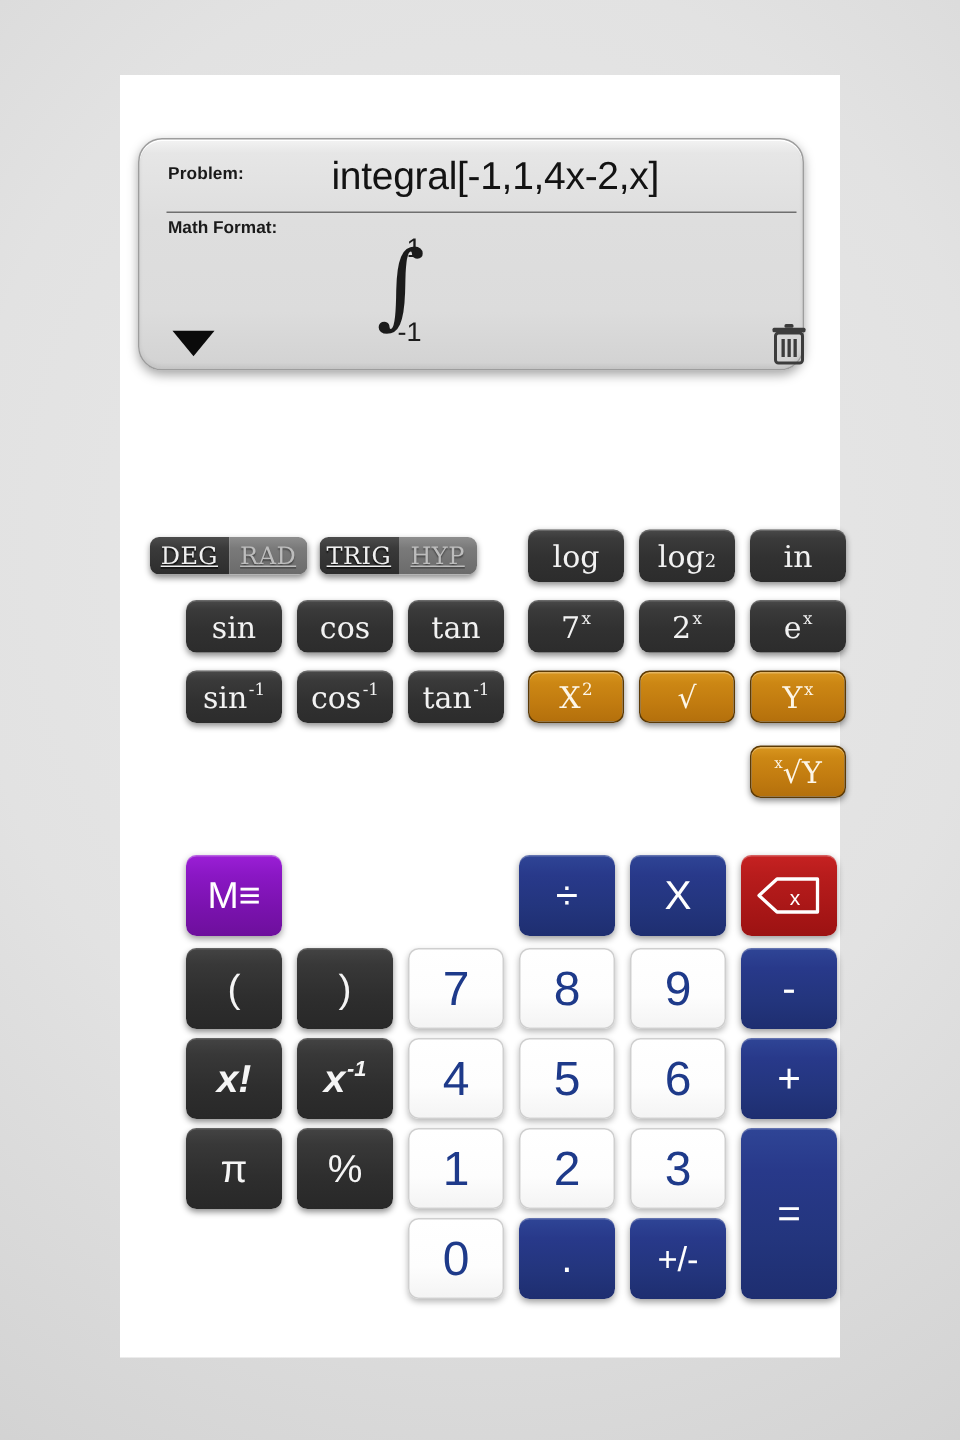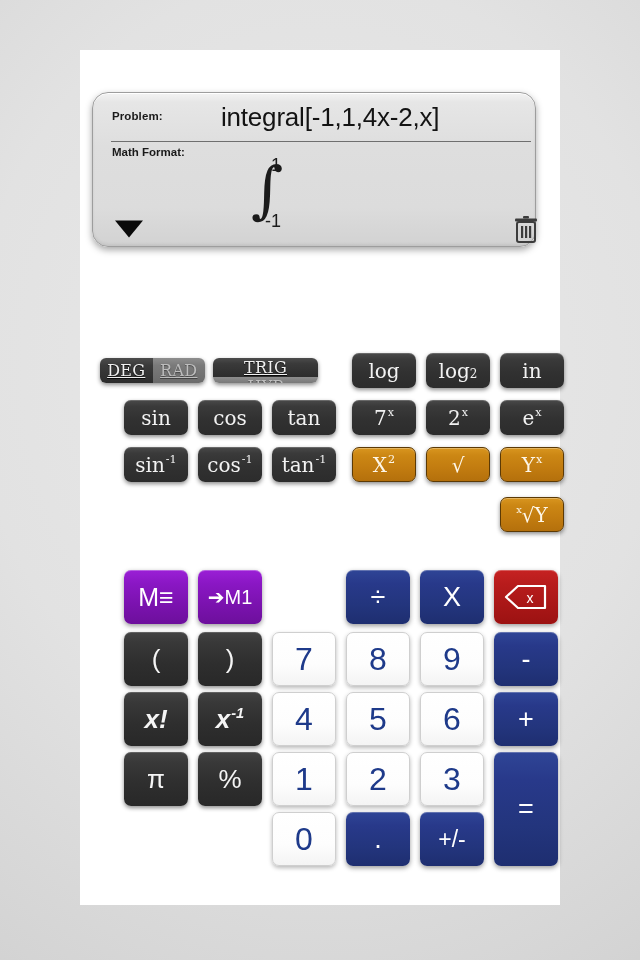--- a/index.html
+++ b/index.html
@@ -218,21 +218,21 @@
         <rect x="14" y="13" width="2.2" height="12" fill="#3c3c3c"></rect>
         <rect x="18" y="13" width="2.2" height="12" fill="#3c3c3c"></rect>
       </svg>
     </span>
   </div>
 
   <div class="toggle" style="left:20px; top:308px; width:105px;">
     <div class="tg-half tg-on">DEG</div>
     <div class="tg-half tg-off">RAD</div>
   </div>
-  <div class="toggle" style="left:133px; top:308px; width:105px;flex-direction:column;">
+  <div class="toggle" style="left:133px; top:308px; width:105px;">
     <div class="tg-half tg-on">TRIG</div>
     <div class="tg-half tg-off">HYP</div>
   </div>
 
   <div class="key k-dark" style="left:248px; top:303px; width:64px; height:35px;">
     <span>log</span>
   </div>
   <div class="key k-dark" style="left:322px; top:303px; width:64px; height:35px;">
     <span>log</span>
       <span style="font-size:0.6em; position:relative; top:0.3em;">2</span>
@@ -287,23 +287,20 @@
       <span class="sup">x</span>
   </div>
 
   <div class="key k-orange" style="left:396px; top:447px; width:64px; height:35px;">
     <span class="supsm">x</span>
       <span>√Y</span>
   </div>
 
   <div class="key k-purple" style="left:20px; top:520px; width:64px; height:54px;">
     <span>M≡</span>
-  </div>
-  <div class="key k-purple" style="left:94px; top:520px; width:64px; height:54px; font-size:20px;">
-    <span>➔M1</span>
   </div>
   <div class="key k-blue" style="left:242px; top:520px; width:64px; height:54px;">
     <span>÷</span>
   </div>
   <div class="key k-blue" style="left:316px; top:520px; width:64px; height:54px;">
     <span>X</span>
   </div>
   <div class="key k-red" style="left:390px; top:520px; width:64px; height:54px;">
     <svg width="46" height="28" viewBox="0 0 46 28">
       <path d="M15 3 L42 3 L42 25 L15 25 L3 14 Z" fill="none" stroke="#ffffff" stroke-width="2.2" stroke-linejoin="round"></path>

